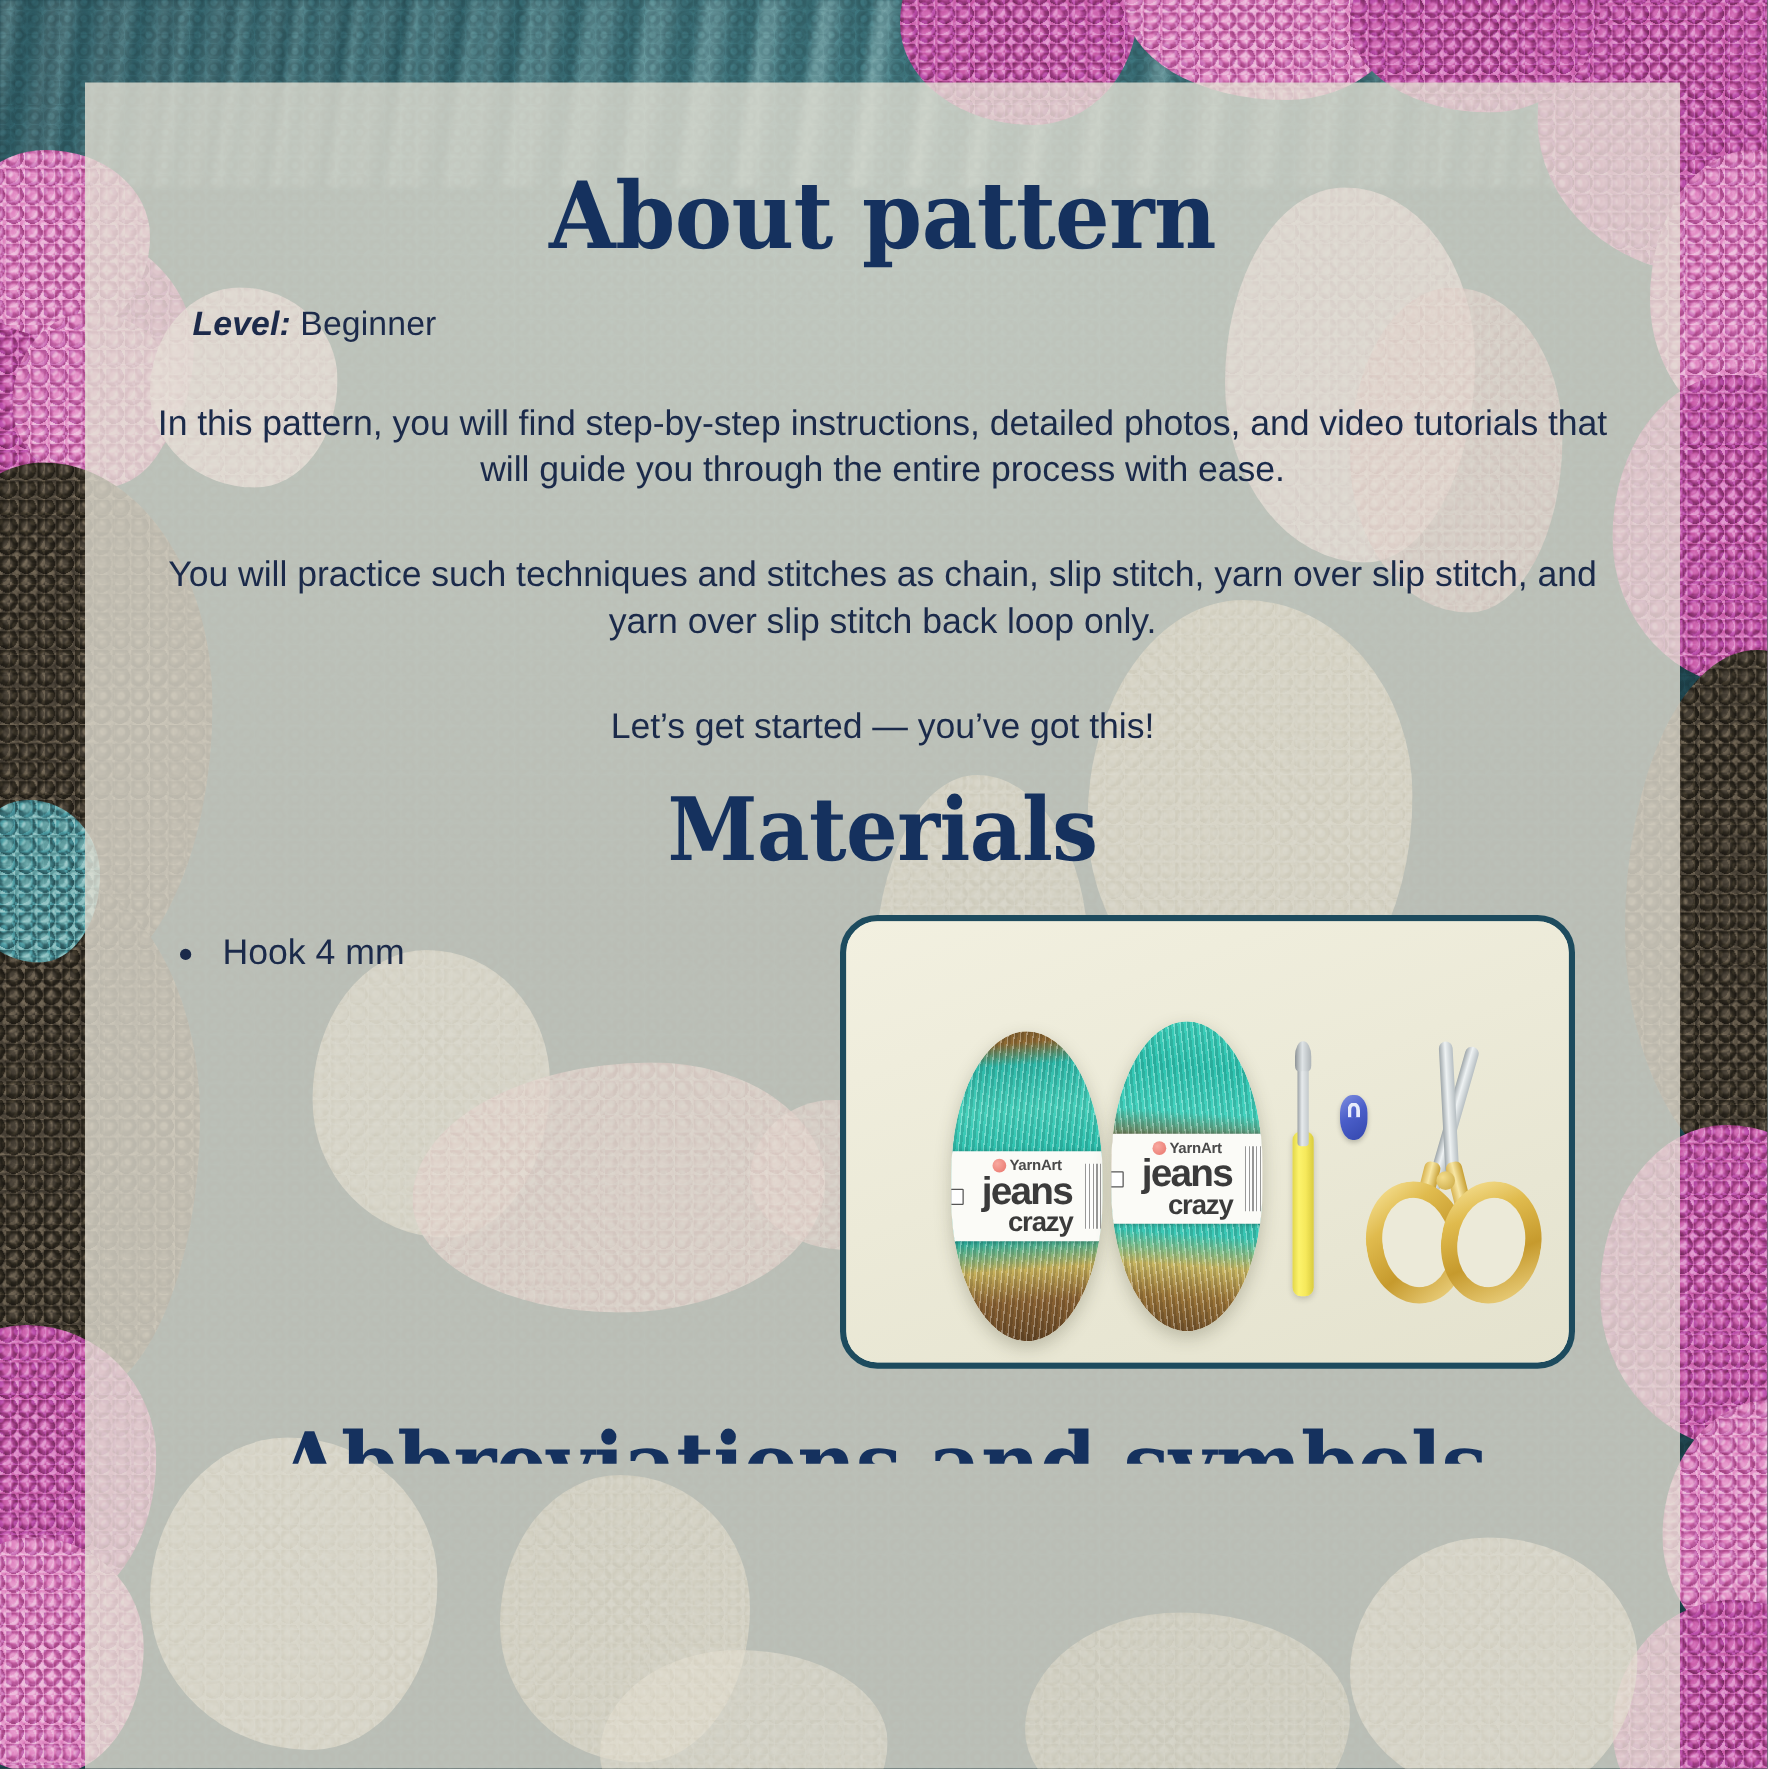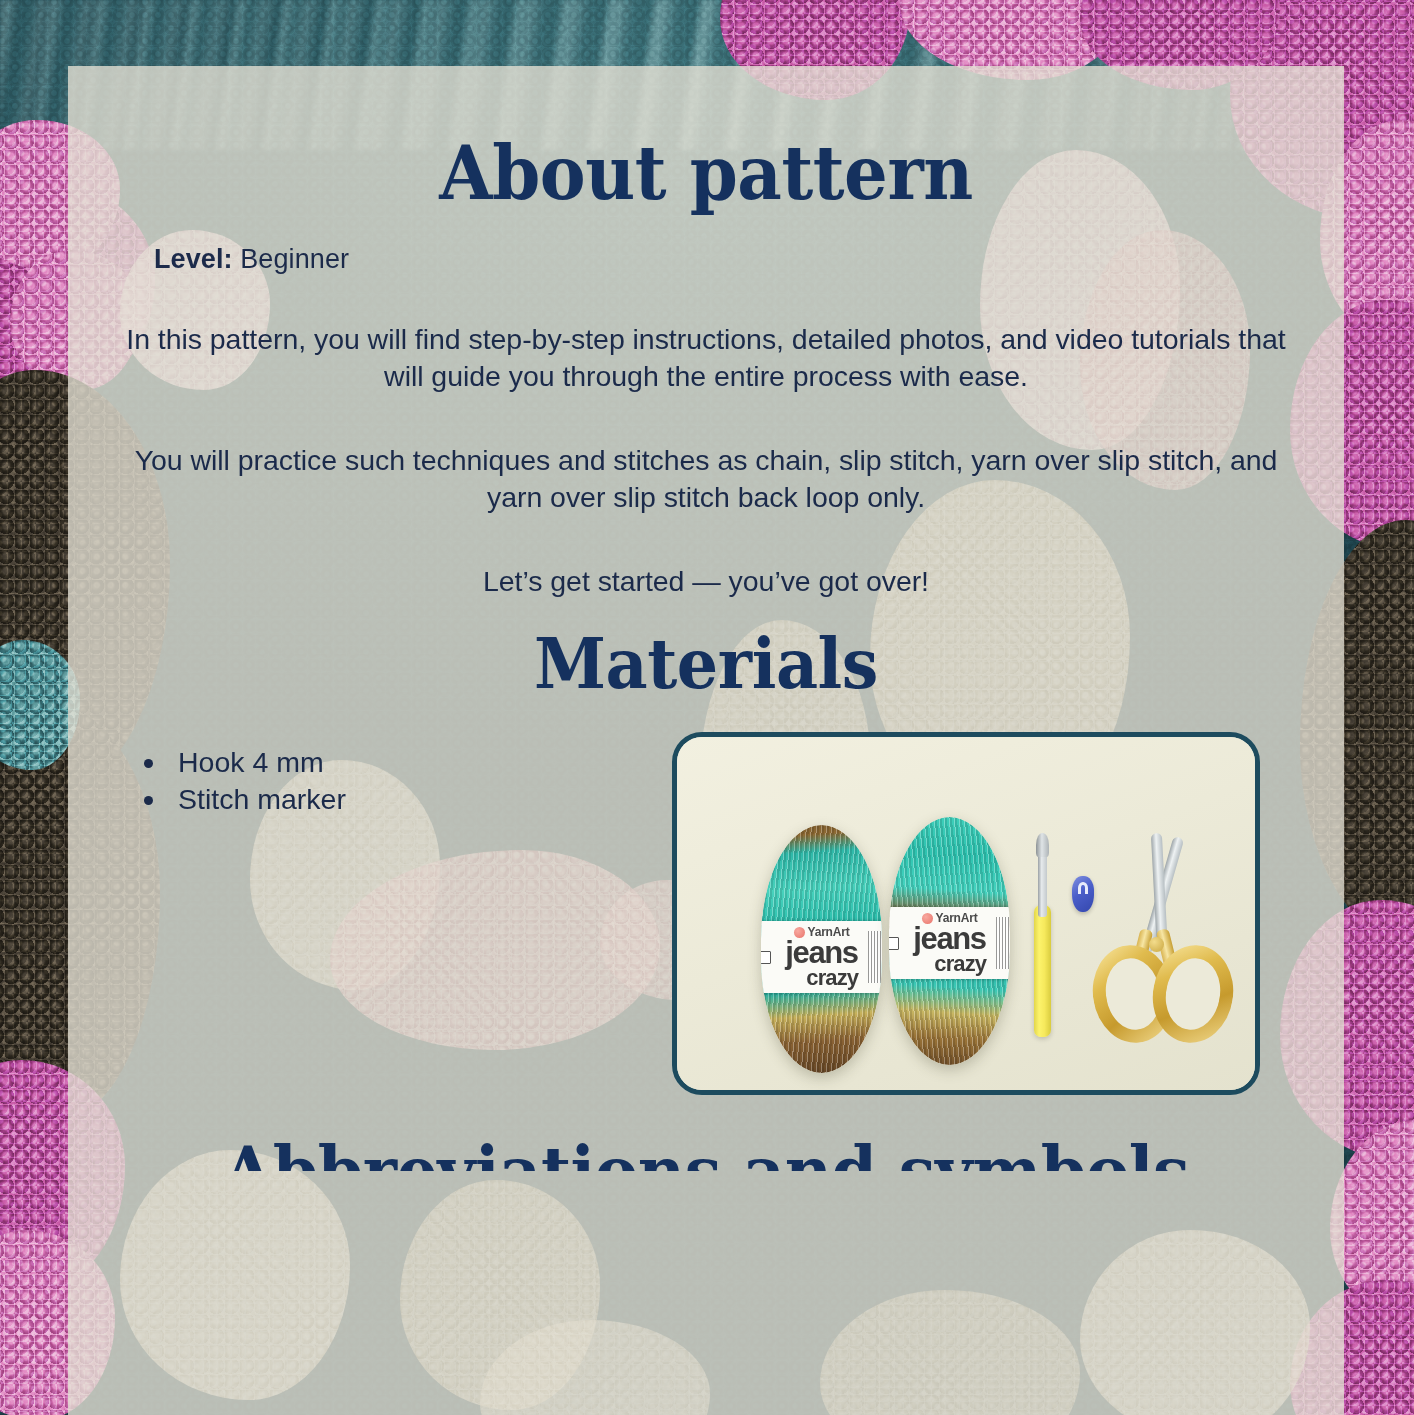--- a/index.html
+++ b/index.html
@@ -161,21 +161,21 @@
     overflow: hidden;
   }
 
   
   #level-line {
     font-size: 27px;
     color: #1c2a4a;
     margin: 6px 0 0 40px;
     letter-spacing: .1px;
   }
-  #level-line .lbl { font-weight: 700; }
+  #level-line .lbl { font-weight: 700; font-style: italic; }
 
   .para {
     font-size: 28.5px;
     line-height: 1.315;
     color: #1b2a4a;
     text-align: center;
     margin: 0 auto;
     letter-spacing: -0.05px;
   }
 
@@ -420,29 +420,28 @@
 
   <h1 id="page-title" class="h-main">About pattern</h1>
 
   <div id="level-line">
     <span class="lbl">Level:</span>
     <span>Beginner</span>
   </div>
 
   <p class="para p2">In this pattern, you will find step-by-step instructions, detailed photos, and video tutorials that will guide you through the entire process with ease.</p>
   <p class="para p3">You will practice such techniques and stitches as chain, slip stitch, yarn over slip stitch, and yarn over slip stitch back loop only.</p>
-  <p class="para p5">Let’s get started — you’ve got over!</p>
+  <p class="para p5">Let’s get started — you’ve got this!</p>
 
   <h2 id="materials-title" class="h-main">Materials</h2>
 
   <div id="materials-row">
 
     <ul id="materials-list">
       <li>Hook 4 mm</li>
-      <li>Stitch marker</li>
     </ul>
 
     <div id="materials-photo">
       <div class="photo-inner">
 
         <div class="skein" style="left:84px; top:88px; width:121px; height:248px;">
           <div class="wrap" style="
             background:
               repeating-linear-gradient(96deg,
                 rgba(255,255,255,.30) 0 1px, rgba(0,0,0,.12) 1px 3.2px, rgba(0,0,0,0) 3.2px 5px),

